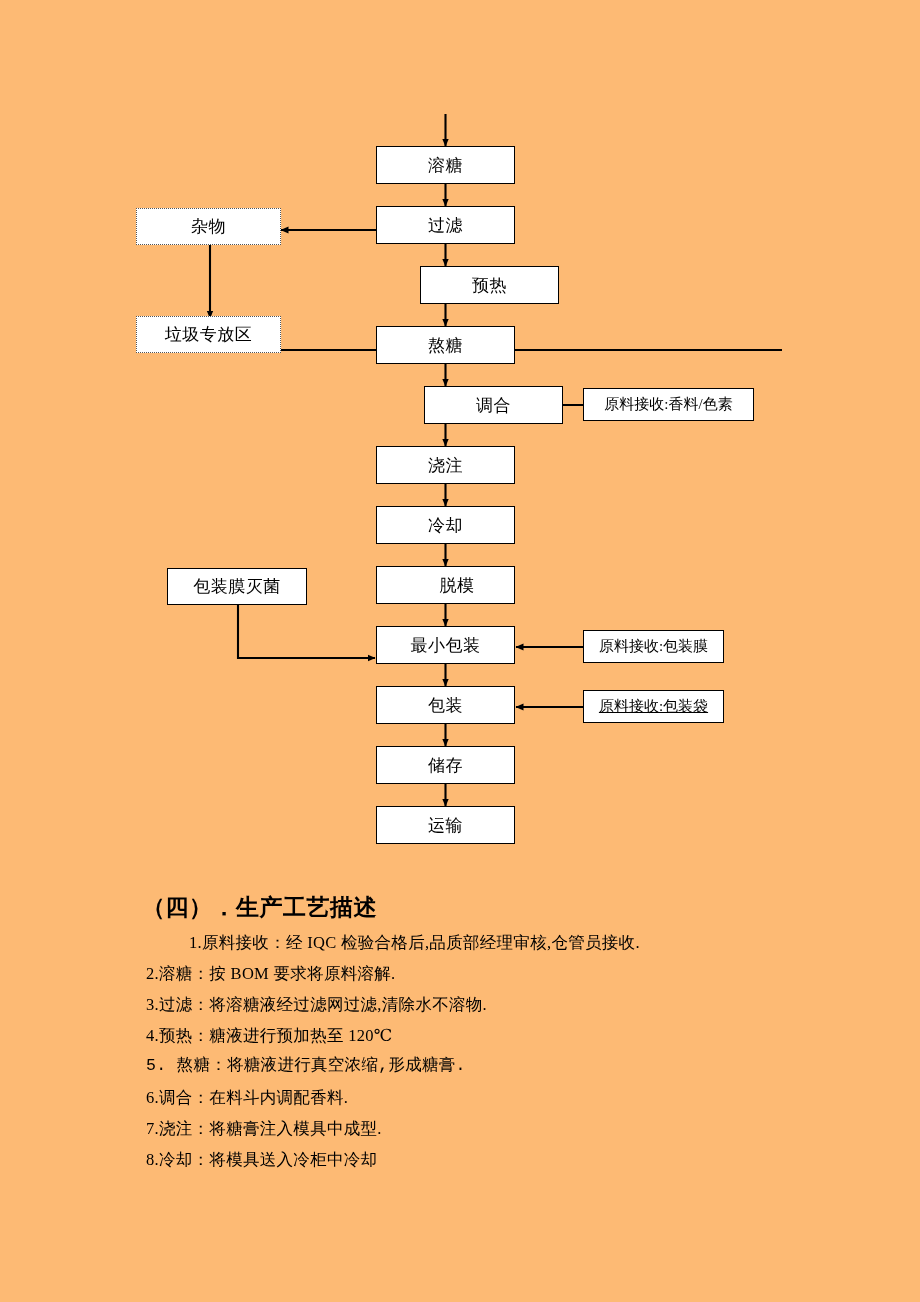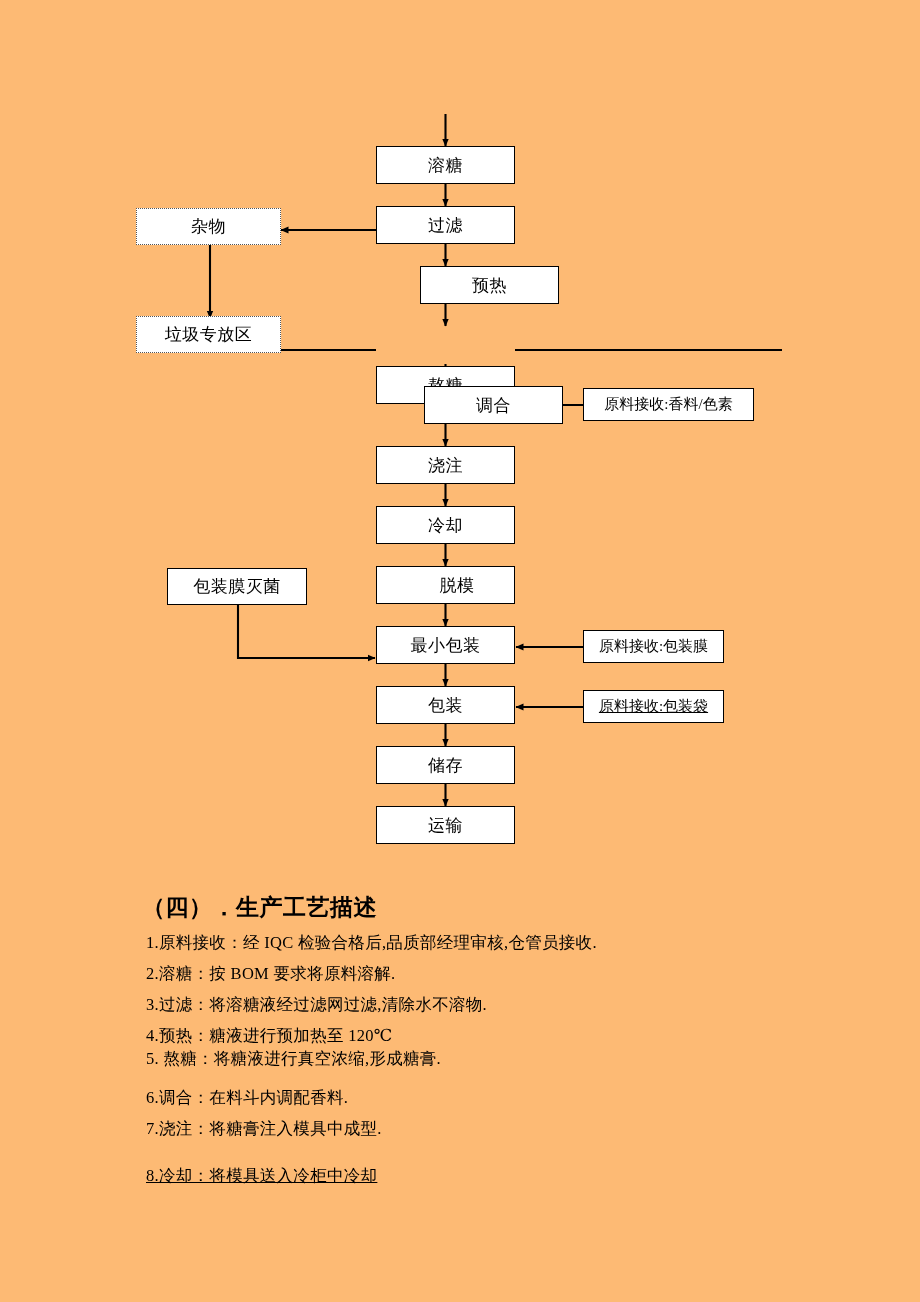--- a/index.html
+++ b/index.html
@@ -139,21 +139,21 @@
 
     <div class="node solid" style="left:376px; top:146px; width:139px; height:38px;">
       <span>溶糖</span>
     </div>
     <div class="node solid" style="left:376px; top:206px; width:139px; height:38px;">
       <span>过滤</span>
     </div>
     <div class="node solid" style="left:376px; top:266px; width:139px; height:38px;margin-left:44px;">
       <span>预热</span>
     </div>
-    <div class="node solid" style="left:376px; top:326px; width:139px; height:38px;margin-top:40px;">
+    <div class="node solid" style="left:376px; top:326px; width:139px; height:38px;">
       <span>熬糖</span>
     </div>
     <div class="node solid" style="left:376px; top:386px; width:139px; height:38px;margin-left:48px;">
       <span>调合</span>
     </div>
     <div class="node solid" style="left:376px; top:446px; width:139px; height:38px;">
       <span>浇注</span>
     </div>
     <div class="node solid" style="left:376px; top:506px; width:139px; height:38px;justify-content:center;">
       <span>冷却</span>
@@ -191,23 +191,23 @@
       <span>原料接收:包装膜</span>
     </div>
     <div class="node solid sidebox" style="left:583px; top:690px; width:141px; height:33px;text-decoration:underline;">
       <span>原料接收:包装袋</span>
     </div>
   </div>
 
   <div id="description">
     <div id="desc-title">（四）．生产工艺描述</div>
 
-    <div class="desc-line" style="top:52px;">1.原料接收：经 IQC 检验合格后,品质部经理审核,仓管员接收.</div>
+    <div class="desc-line" style="top:52px;margin-left:43px;">1.原料接收：经 IQC 检验合格后,品质部经理审核,仓管员接收.</div>
     <div class="desc-line" style="top:83px;text-align:center;">2.溶糖：按 BOM 要求将原料溶解.</div>
     <div class="desc-line" style="top:114px;">3.过滤：将溶糖液经过滤网过滤,清除水不溶物.</div>
     <div class="desc-line" style="top:145px;">4.预热：糖液进行预加热至 120℃</div>
-    <div class="desc-line" style="top:168px;">5. 熬糖：将糖液进行真空浓缩,形成糖膏.</div>
+    <div class="desc-line" style="top:174px;font-family:Liberation Mono, monospace;">5. 熬糖：将糖液进行真空浓缩,形成糖膏.</div>
     <div class="desc-line" style="top:207px;">6.调合：在料斗内调配香料.</div>
     <div class="desc-line" style="top:238px;">7.浇注：将糖膏注入模具中成型.</div>
-    <div class="desc-line" style="top:285px;text-decoration:underline;">8.冷却：将模具送入冷柜中冷却</div>
+    <div class="desc-line" style="top:269px;">8.冷却：将模具送入冷柜中冷却</div>
   </div>
 
 </div>
 
 </body></html>

